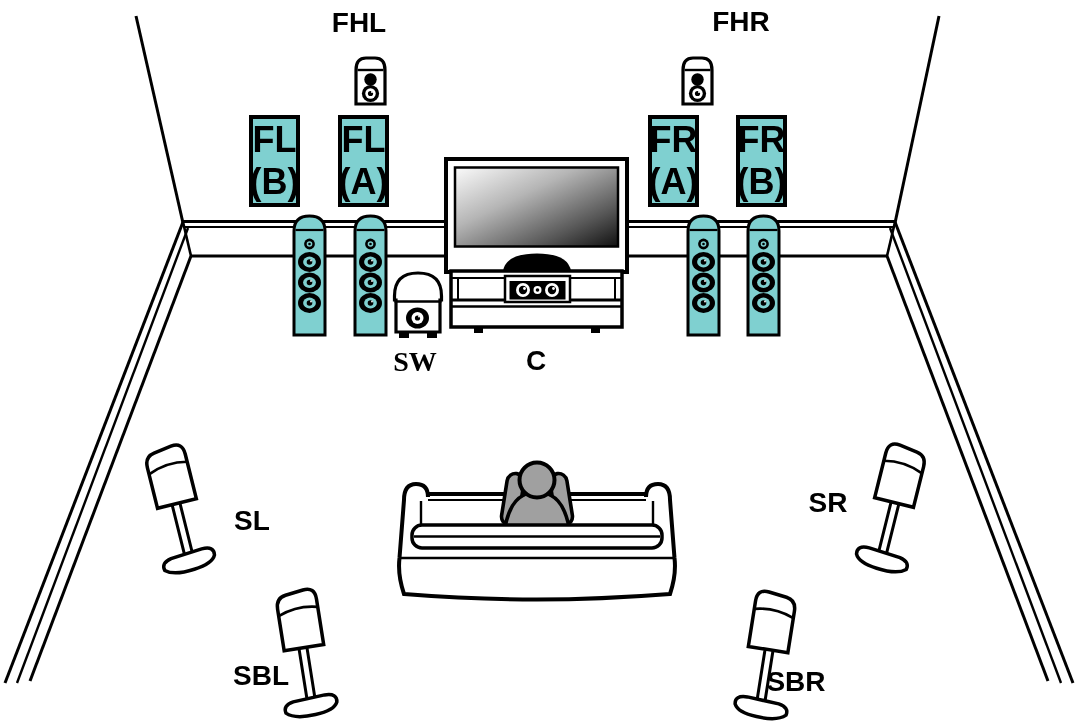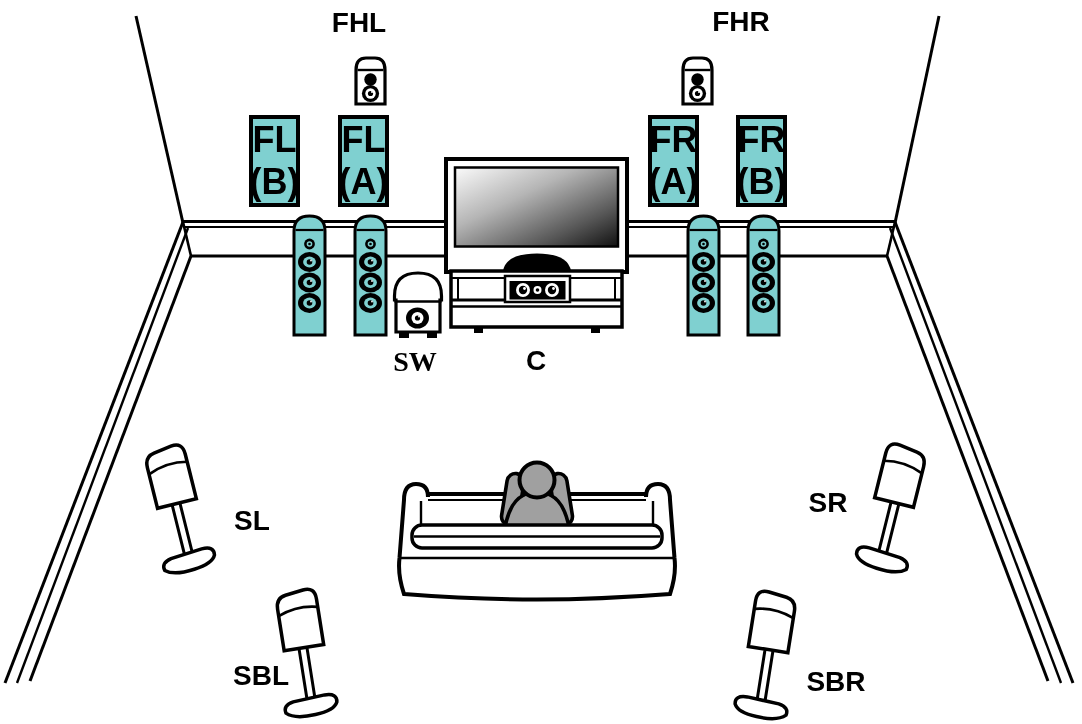--- a/index.html
+++ b/index.html
@@ -196,15 +196,15 @@
     <span>(B)</span>
   </div>
 
   <div class="lbl" style="left:359px;top:23px;">FHL</div>
   <div class="lbl" style="left:698px;top:22px;margin-left:43px;">FHR</div>
   <div class="lbl" style="left:415px;top:362px;font-family:Liberation Serif, serif;">SW</div>
   <div class="lbl" style="left:536px;top:361px;">C</div>
   <div class="lbl" style="left:252px;top:521px;">SL</div>
   <div class="lbl" style="left:828px;top:503px;">SR</div>
   <div class="lbl" style="left:226px;top:676px;margin-left:35px;">SBL</div>
-  <div class="lbl" style="left:836px;top:682px;">SBR</div>
+  <div class="lbl" style="left:796px;top:682px;">SBR</div>
 
 </div>
 
 </body></html>

